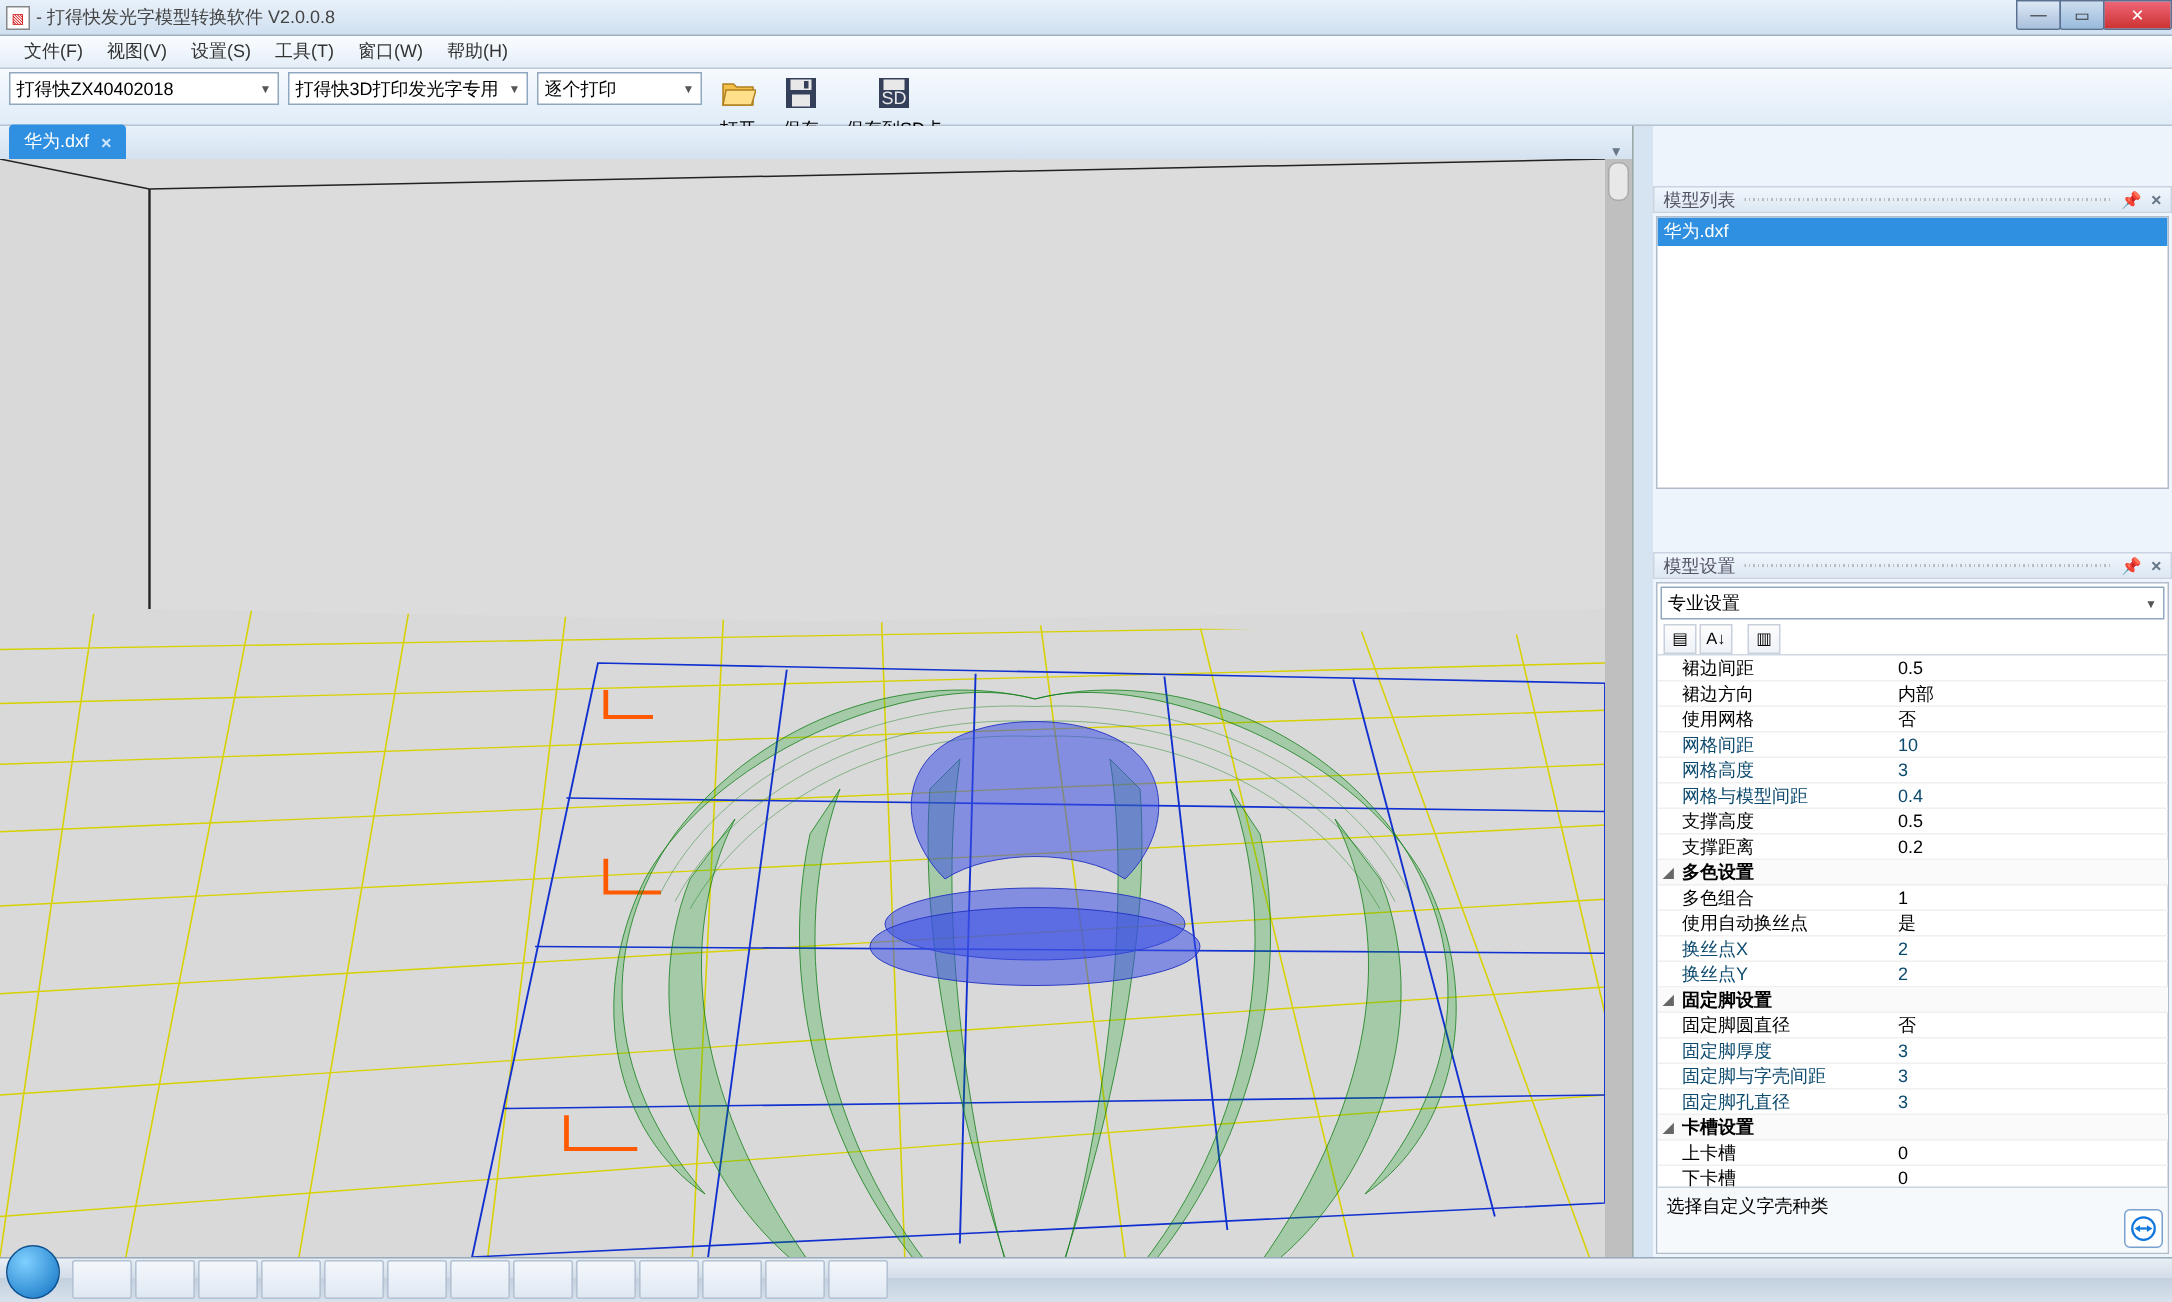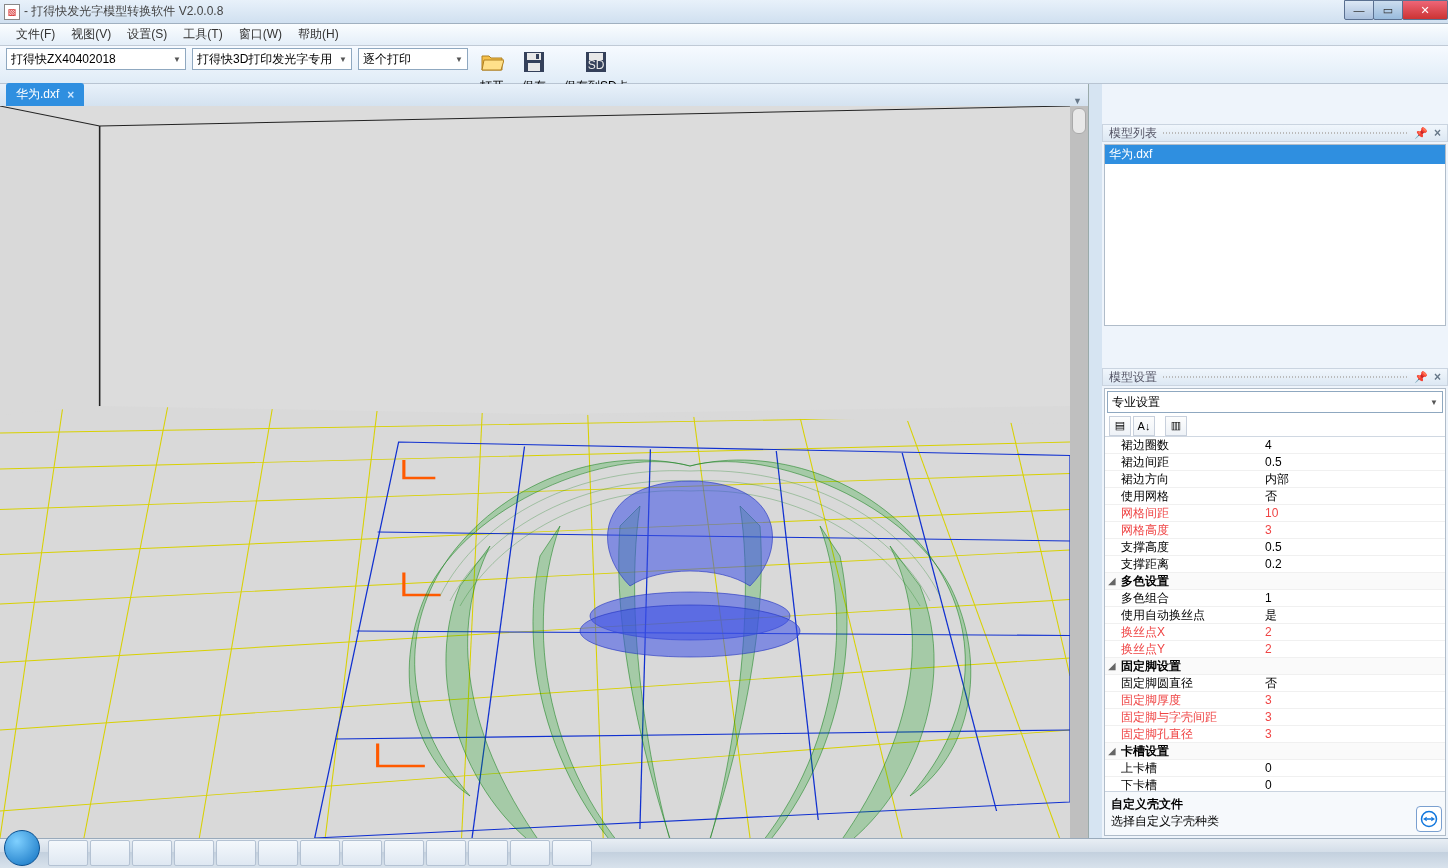--- a/index.html
+++ b/index.html
@@ -54,21 +54,21 @@
 .settings .combo{ margin:2px;}
 .prop-toolbar { height:22px; display:flex; align-items:center; gap:2px; padding:2px 4px; border-bottom:1px solid #d0d8e2;}
 .pt-btn { width:22px; height:20px; border:1px solid #c8d0dc; background:linear-gradient(#fdfdfd,#eef2f7); display:flex; align-items:center; justify-content:center; font-size:11px;}
 
 .prop-list { flex:1; overflow-y:auto; overflow-x:hidden;}
 .prop-row { display:flex; height:17px; align-items:center; border-bottom:1px solid #f0f0f0;}
 .prop-row.group { font-weight:bold; background:#fafafa;}
 .prop-row .exp { width:14px; text-align:center; color:#666; font-size:9px;}
 .prop-row .lbl { flex:0 0 142px; padding-left:2px; color:#000;}
 .prop-row .val { flex:1; padding-left:4px; color:#000;}
-.prop-row.disabled .lbl, .prop-row.disabled .val { color:#ef4444;}
+.prop-row.disabled .lbl, .prop-row.disabled .val { color:#0c4a6e;}
 .prop-row.group .lbl{ flex:1;}
 
 .desc { border-top:1px solid #cad4e0; padding:4px 6px; background:#f6f9fc; height:44px;}
 .desc .t{font-weight:bold;}
 
 .taskbar { position:absolute; left:0; right:0; bottom:0; height:30px; background:linear-gradient(to bottom,#e8eef4 0,#d3dde8 45%,#c3d0de 46%,#d8e2ec 100%); border-top:1px solid #9ab;}
 .start-orb{ position:absolute; left:4px; bottom:2px; width:36px; height:36px; border-radius:50%; background:radial-gradient(circle at 35% 30%,#7fd0ff,#1070c0); border:1px solid #0a5090;}
 .tv-icon{ position:absolute; right:6px; bottom:36px; width:26px; height:26px; background:#fff; border:1px solid #7aa0d0; border-radius:4px; display:flex; align-items:center; justify-content:center;}
 .tv-icon svg{width:18px;height:18px;}
 .task-items{position:absolute; left:48px; bottom:2px; display:flex; gap:2px;}
@@ -268,25 +268,20 @@
       </div>
       <div class="prop-toolbar">
         <div class="pt-btn">▤</div>
         <div class="pt-btn">A↓</div>
         <div style="width:6px"></div>
         <div class="pt-btn">▥</div>
       </div>
       <div class="prop-list" id="prop-list">
           <div class="prop-row">
             <span class="exp"></span>
-            <span class="lbl">裙边圈数</span>
-            <span class="val">4</span>
-          </div>
-          <div class="prop-row">
-            <span class="exp"></span>
             <span class="lbl">裙边间距</span>
             <span class="val">0.5</span>
           </div>
           <div class="prop-row">
             <span class="exp"></span>
             <span class="lbl">裙边方向</span>
             <span class="val">内部</span>
           </div>
           <div class="prop-row">
             <span class="exp"></span>
@@ -295,20 +290,25 @@
           </div>
           <div class="prop-row disabled">
             <span class="exp"></span>
             <span class="lbl">网格间距</span>
             <span class="val">10</span>
           </div>
           <div class="prop-row disabled">
             <span class="exp"></span>
             <span class="lbl">网格高度</span>
             <span class="val">3</span>
+          </div>
+          <div class="prop-row disabled">
+            <span class="exp"></span>
+            <span class="lbl">网格与模型间距</span>
+            <span class="val">0.4</span>
           </div>
           <div class="prop-row">
             <span class="exp"></span>
             <span class="lbl">支撑高度</span>
             <span class="val">0.5</span>
           </div>
           <div class="prop-row">
             <span class="exp"></span>
             <span class="lbl">支撑距离</span>
             <span class="val">0.2</span>
@@ -370,21 +370,20 @@
             <span class="lbl">上卡槽</span>
             <span class="val">0</span>
           </div>
           <div class="prop-row">
             <span class="exp"></span>
             <span class="lbl">下卡槽</span>
             <span class="val">0</span>
           </div>
         </div>
       <div class="desc">
-        <div class="t">自定义壳文件</div>
         <div>选择自定义字壳种类</div>
       </div>
     </div>
   </div>
 </div>
 
 <div class="tv-icon">
   <svg viewBox="0 0 24 24">
       <circle cx="12" cy="12" r="10" fill="none" stroke="#1177dd" stroke-width="2"></circle>
       <polygon points="4,12 9,9 9,15" fill="#1177dd"></polygon>

